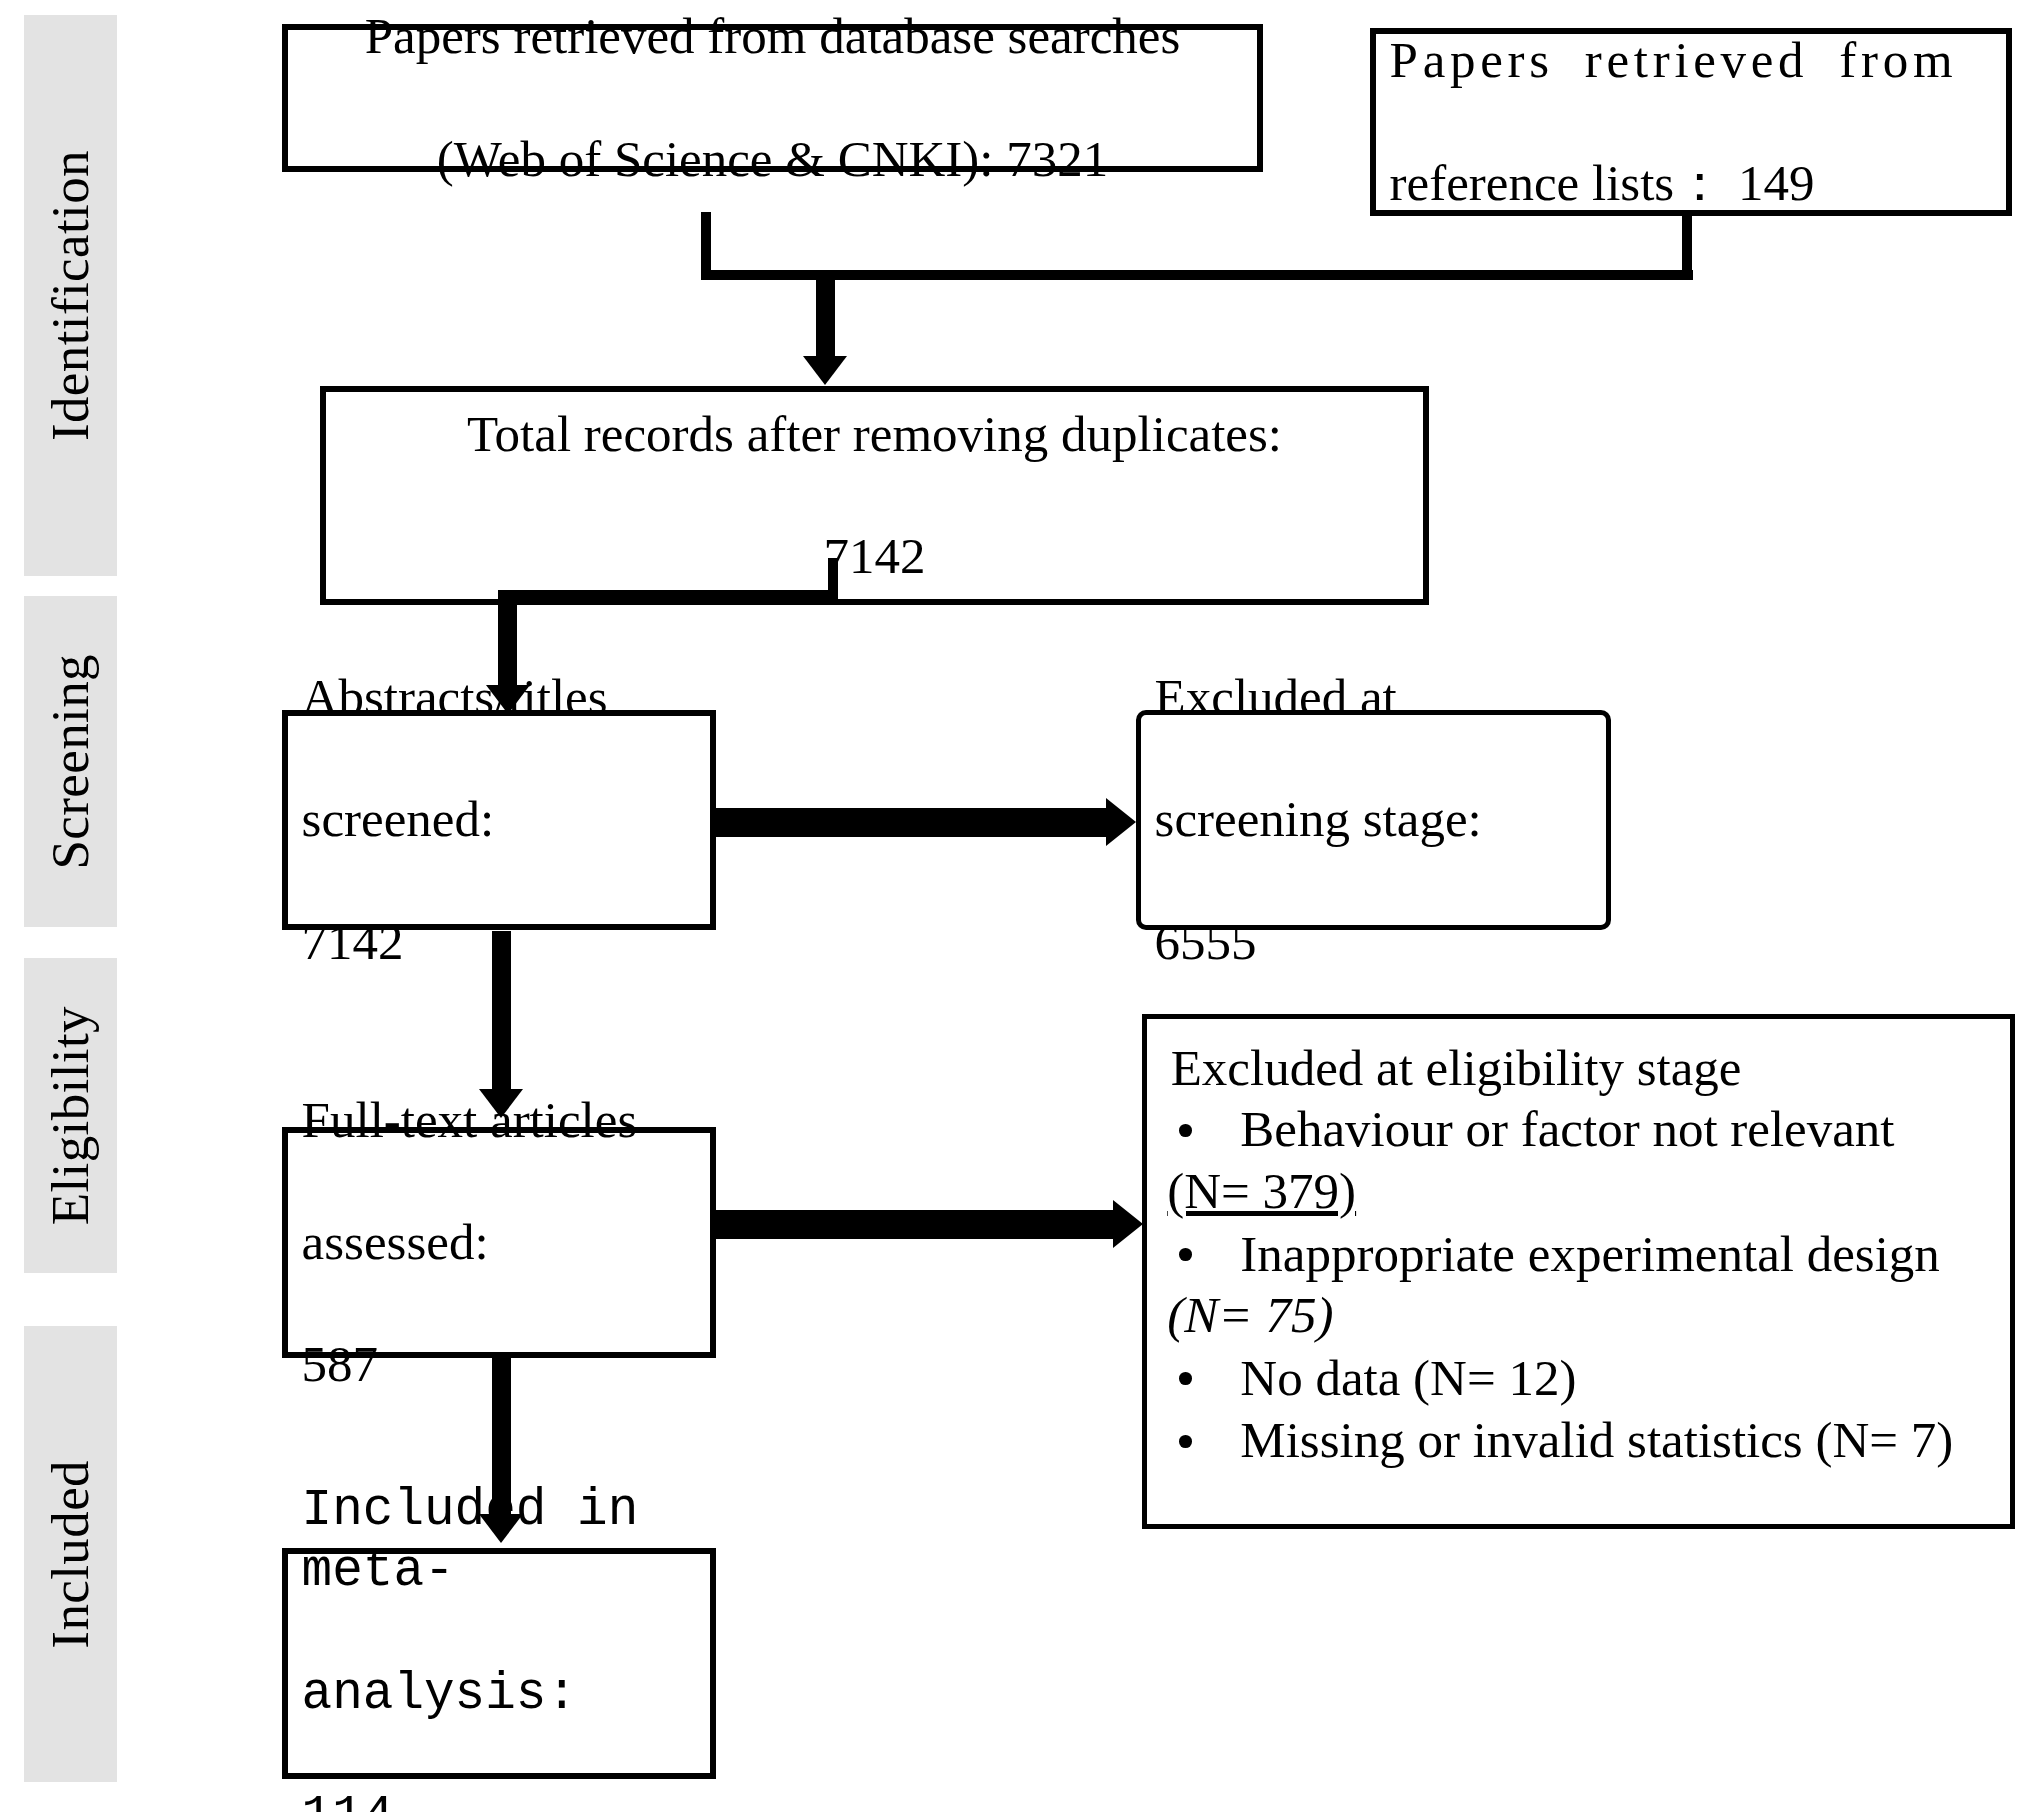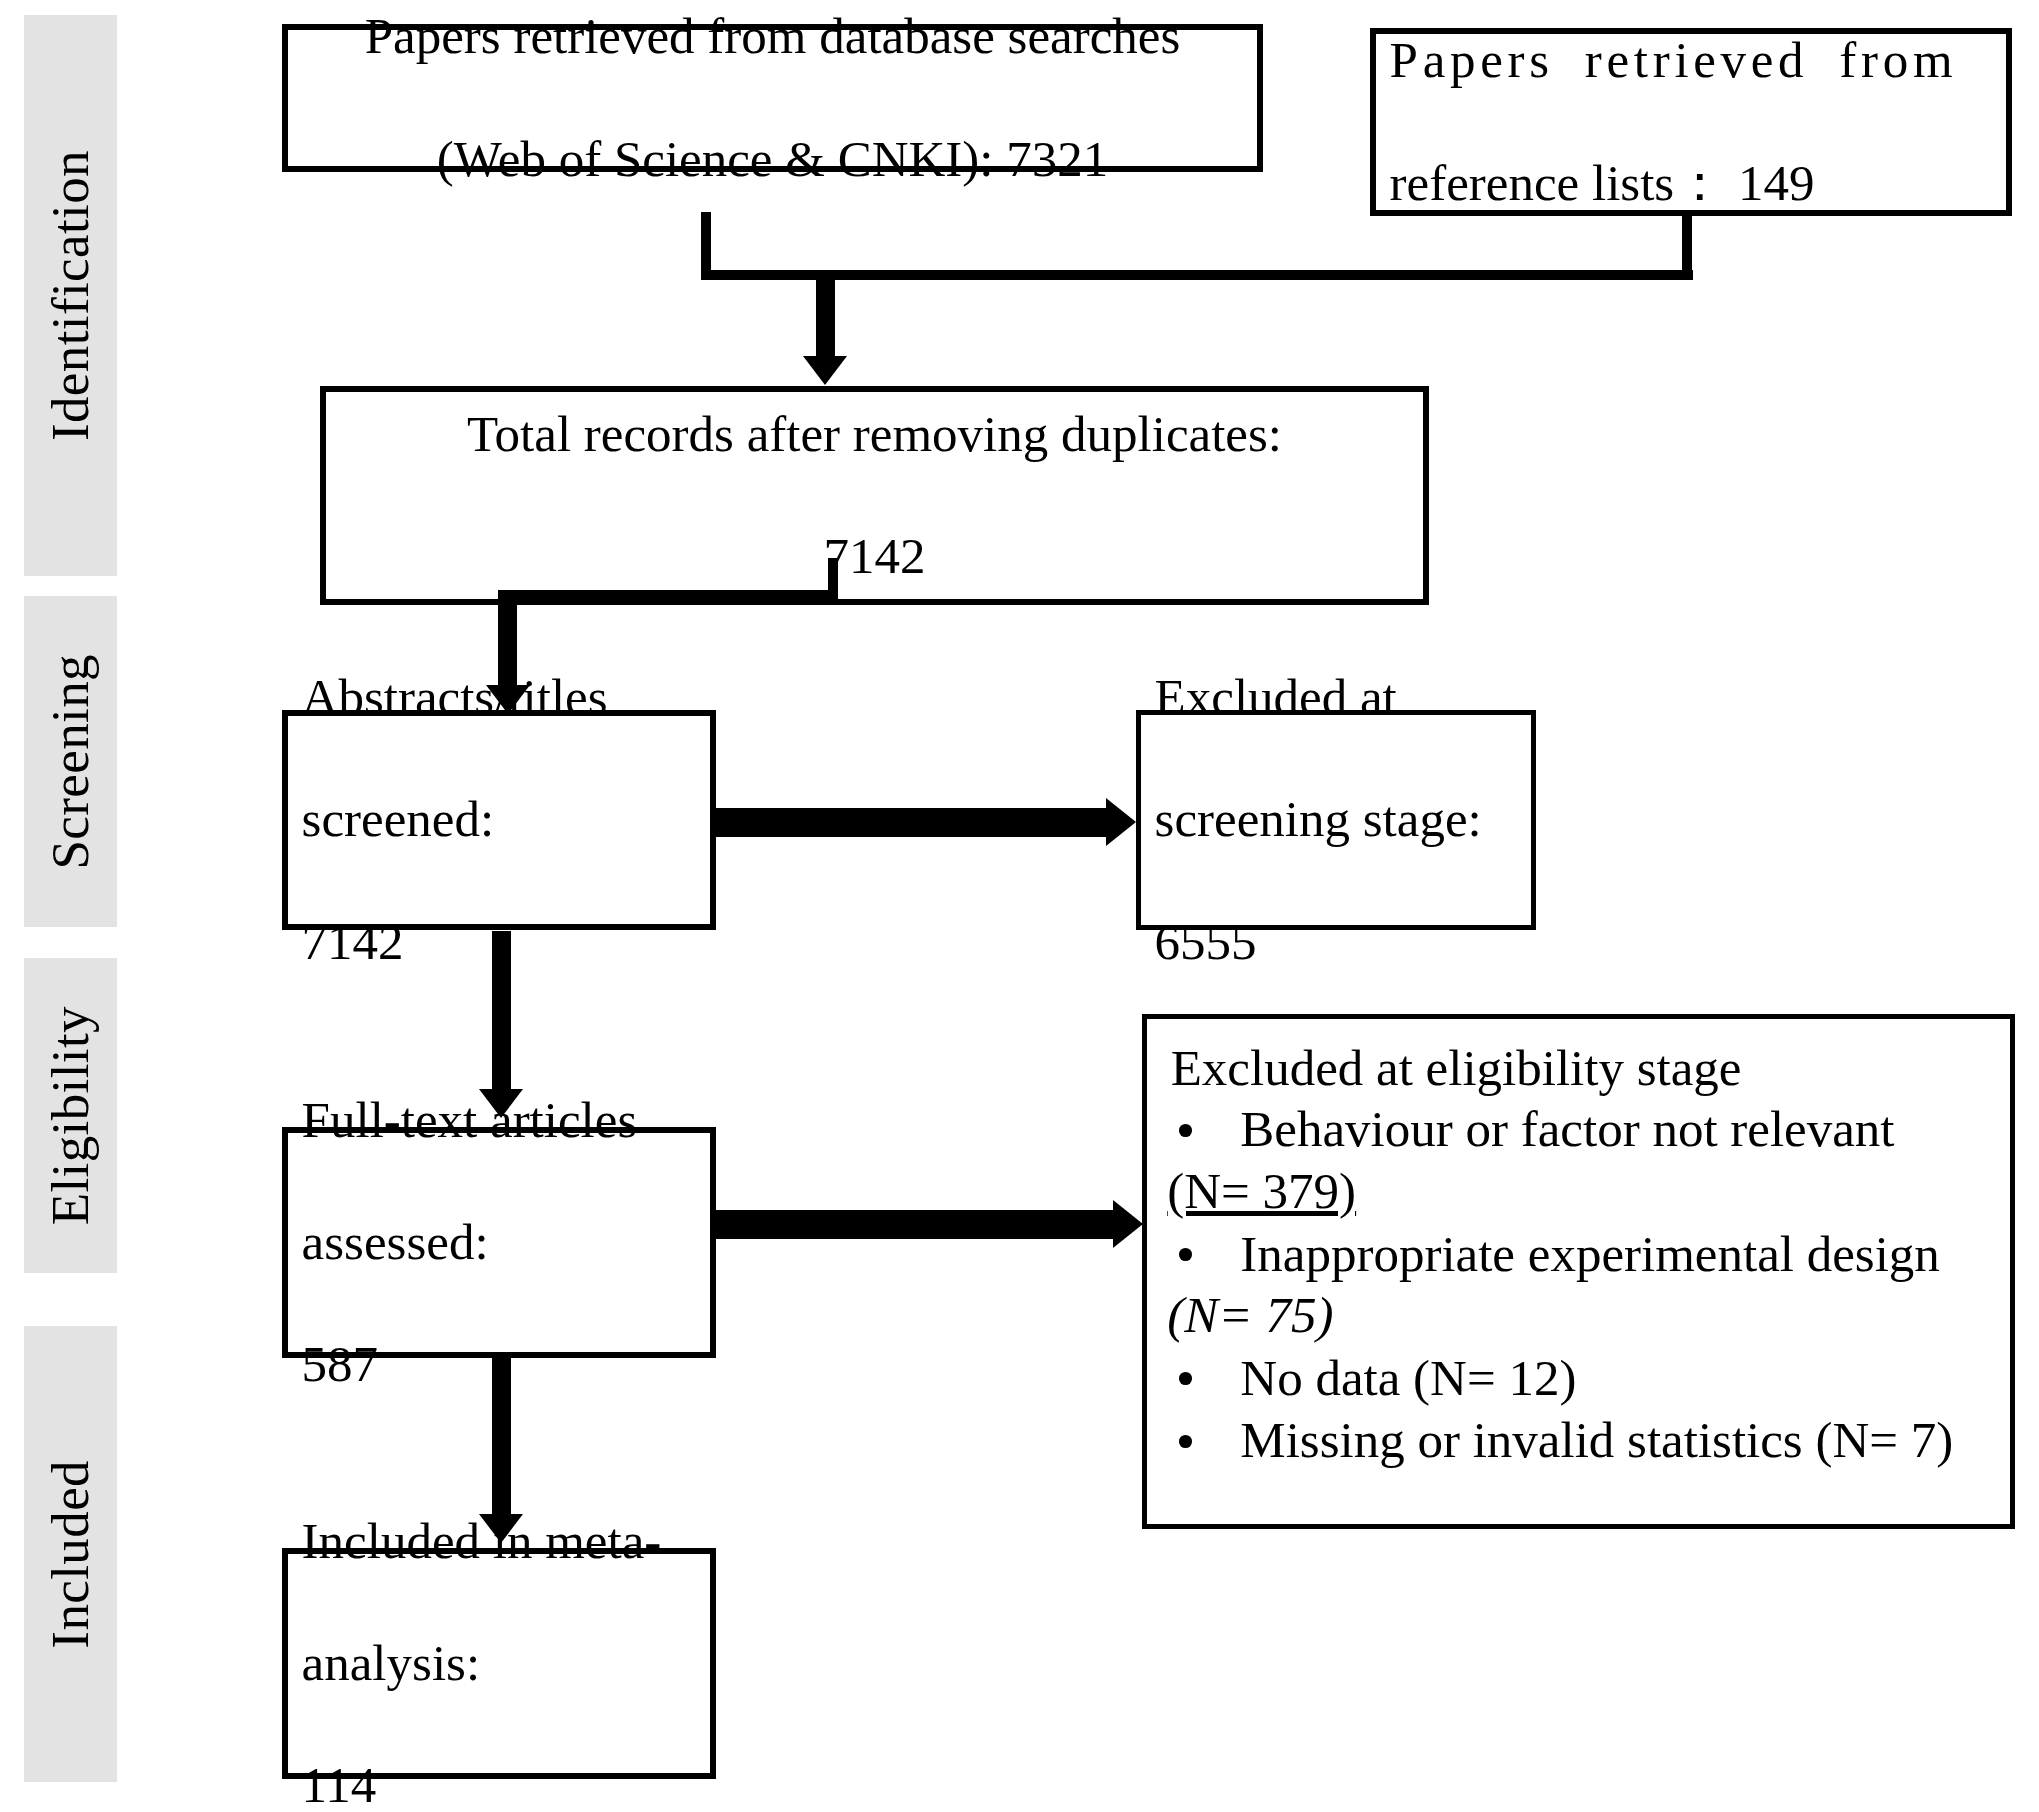--- a/index.html
+++ b/index.html
@@ -174,21 +174,21 @@
   <div class="arrow-down" style="left:486px; top:685px;"></div>
 
   <div class="flow-box" style="left:282px; top:710px; width:434px; height:220px;">
     <div class="box-text left" style="width:100%;">
       <span class="normal-line">Abstracts/titles</span>
       <span class="normal-line">screened:</span>
       <span class="normal-line">7142</span>
     </div>
   </div>
 
-  <div class="flow-box thin" style="left:1136px; top:710px; width:400px; height:220px;">
+  <div class="flow-box thin" style="left:1136px; top:710px; width:475px; height:220px;border-radius:10px;">
     <div class="box-text left" style="width:100%;">
       <span class="normal-line">Excluded at</span>
       <span class="normal-line">screening stage:</span>
       <span class="normal-line">6555</span>
     </div>
   </div>
 
   <div class="seg" style="left:716px; top:808px; width:392px; height:29px;"></div>
   <div class="arrow-right" style="left:1106px; top:798px;"></div>
 
@@ -228,21 +228,21 @@
       </ul>
     </div>
   </div>
 
   <div class="seg" style="left:716px; top:1210px; width:400px; height:29px;"></div>
   <div class="arrow-right" style="left:1113px; top:1200px;"></div>
 
   <div class="seg" style="left:492px; top:1358px; width:18.6px; height:168px;"></div>
   <div class="arrow-down" style="left:479px; top:1514px;"></div>
 
-  <div class="flow-box" style="left:282px; top:1548px; width:434px; height:231px;">
+  <div class="flow-box" style="left:282px; top:1548px; width:434px; height:231px;font-family:Liberation Mono, monospace;">
     <div class="box-text left" style="width:100%;">
       <span class="normal-line">Included in meta-</span>
       <span class="normal-line">analysis:</span>
       <span class="normal-line">114</span>
     </div>
   </div>
 
 </div>
 
 

